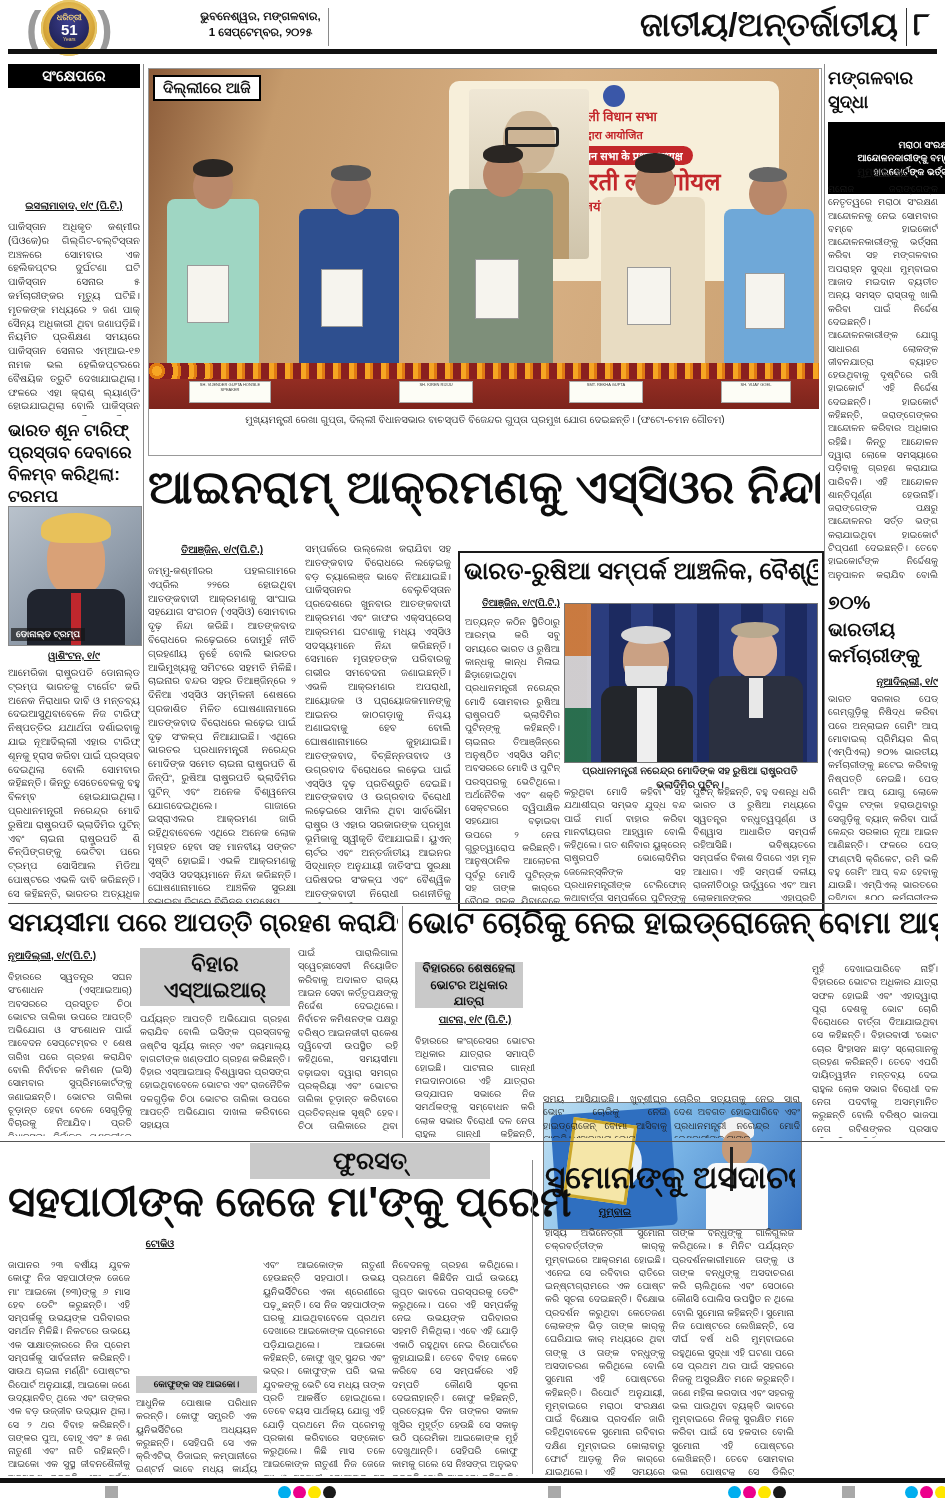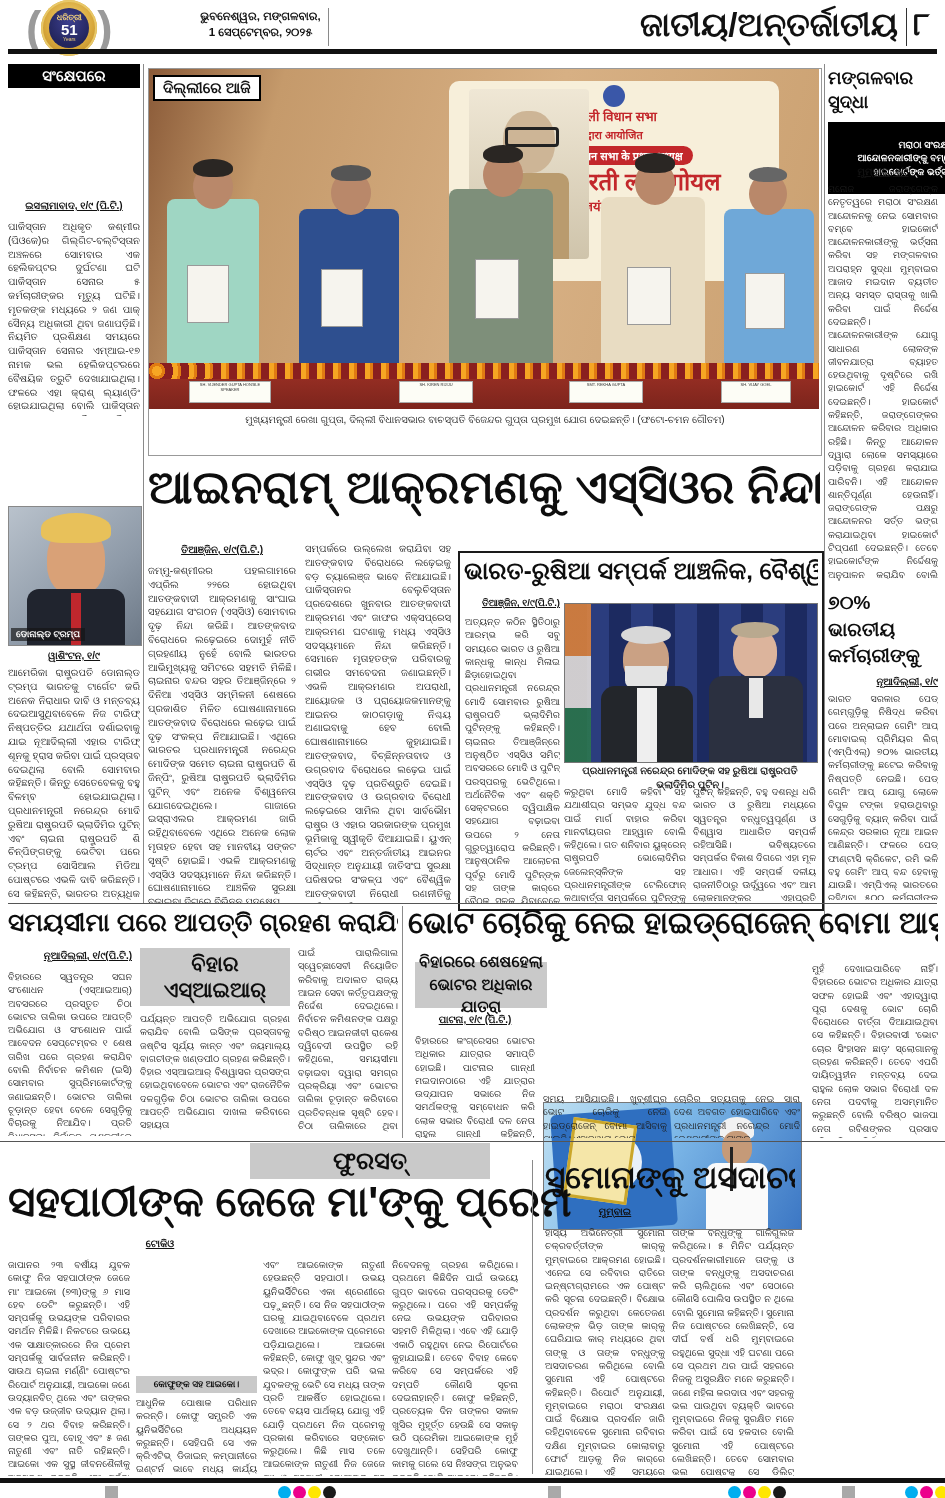--- a/index.html
+++ b/index.html
@@ -81,20 +81,21 @@
   <div class="abs sect" style="left:540px;top:6px;width:358px;">ଜାତୀୟ/ଅନ୍ତର୍ଜାତୀୟ</div>
   <div class="abs vline" style="left:906px;top:8px;height:38px;background:#333;"></div>
   <div class="abs pgnum" style="left:913px;top:6px;">୮</div>
   <div class="abs thickbar" style="left:8px;top:49px;width:929px;height:5px;"></div>
 
   <div class="abs kickerbox" style="left:8px;top:64px;width:132px;height:24px;font-size:15px;">ସଂକ୍ଷେପରେ</div>
 
   <div class="abs dl" style="left:8px;top:200px;width:132px;">ଇସଲାମାବାଦ, ୧/୯ (ପି.ଟି.)</div>
   <div class="abs body" style="left:8px;top:220px;width:132px;height:196px;">ପାକିସ୍ତାନ ଅଧିକୃତ କଶ୍ମୀର (ପିଓକେ)ର ଗିଲ୍‌ଗିଟ-ବଲ୍ଟିସ୍ତାନ ଅଞ୍ଚଳରେ ସୋମବାର ଏକ ହେଲିକପ୍ଟର ଦୁର୍ଘଟଣା ଘଟି ପାକିସ୍ତାନ ସେନାର ୫ କର୍ମଚାରୀଙ୍କର ମୃତ୍ୟୁ ଘଟିଛି। ମୃତକଙ୍କ ମଧ୍ୟରେ ୨ ଜଣ ପାକ୍ ସୈନ୍ୟ ଅଧିକାରୀ ଥିବା ଜଣାପଡ଼ିଛି। ନିୟମିତ ପ୍ରଶିକ୍ଷଣ ସମୟରେ ପାକିସ୍ତାନ ସେନାର ଏମ୍‌ଆଇ-୧୭ ନାମକ ଭଲ ହେଲିକପ୍ଟରରେ ବୈଷୟିକ ତ୍ରୁଟି ଦେଖାଯାଇଥିଲା। ଫଳରେ ଏହା କ୍ରାଶ୍ ଲ୍ୟାଣ୍ଡିଂ ହୋଇଯାଇଥିଲା ବୋଲି ପାକିସ୍ତାନ ସେନା ପକ୍ଷରୁ ସୂଚନା ଦିଆଯାଇଛି।</div>
 
+  <div class="abs hl" style="left:8px;top:420px;width:132px;height:82px;font-size:17px;line-height:1.3;">ଭାରତ ଶୂନ ଟାରିଫ୍ ପ୍ରସ୍ତାବ ଦେବାରେ ବିଳମ୍ବ କରିଥିଲା: ଟ୍ରମ୍ପ</div>
 
   <div class="abs photo ph-trump" style="left:8px;top:506px;width:132px;height:138px;border:1px solid #888;">
     <div style="position:absolute;left:38px;top:18px;width:58px;height:70px;border-radius:46% 46% 42% 42%;background:#d9a177;"></div>
     <div style="position:absolute;left:32px;top:6px;width:70px;height:30px;border-radius:50% 50% 30% 30%;background:#e8c15a;"></div>
     <div style="position:absolute;left:18px;top:82px;width:98px;height:56px;background:#20242e;border-radius:12px 12px 0 0;"></div>
     <div style="position:absolute;left:62px;top:86px;width:10px;height:52px;background:#c0272d;"></div>
     <div class="capstrip" style="left:2px;bottom:4px;">ଡୋନାଲ୍ଡ ଟ୍ରମ୍ପ</div>
   </div>
   <div class="abs dl" style="left:8px;top:650px;width:132px;">ୱାଶିଂଟନ, ୧/୯</div>
   <div class="abs body" style="left:8px;top:666px;width:132px;height:238px;">ଆମେରିକା ରାଷ୍ଟ୍ରପତି ଡୋନାଲ୍ଡ ଟ୍ରମ୍ପ ଭାରତକୁ ଟାର୍ଗେଟ କରି ଅନେକ ନିରାଧାର ଦାବି ଓ ମନ୍ତବ୍ୟ ଦେଇଆସୁଥିବାବେଳେ ନିଜ ଟାରିଫ୍ ନିଷ୍ପତ୍ତିର ଯଥାର୍ଥତା ଦର୍ଶାଇବାକୁ ଯାଇ ନୂଆଦିଲ୍ଲୀ ଏହାର ଟାରିଫ୍ ଶୂନକୁ ହ୍ରାସ କରିବା ପାଇଁ ପ୍ରସ୍ତାବ ଦେଇଥିଲା ବୋଲି ସୋମବାର କହିଛନ୍ତି। କିନ୍ତୁ ସେତେବେଳକୁ ବହୁ ବିଳମ୍ବ ହୋଇଯାଇଥିଲା। ପ୍ରଧାନମନ୍ତ୍ରୀ ନରେନ୍ଦ୍ର ମୋଦି ରୁଷିଆ ରାଷ୍ଟ୍ରପତି ଭ୍ଲାଦିମିର ପୁଟିନ୍ ଏବଂ ଚାଇନା ରାଷ୍ଟ୍ରପତି ଶି ଚିନ୍‌ପିଙ୍ଗଙ୍କୁ ଭେଟିବା ପରେ ଟ୍ରମ୍ପ ସୋସିଆଲ ମିଡିଆ ପୋଷ୍ଟରେ ଏଭଳି ଦାବି କରିଛନ୍ତି। ସେ କହିଛନ୍ତି, ଭାରତର ଅତ୍ୟଧିକ ଟାରିଫ୍ ଯୋଗୁ ଆମେରିକା ସେଠାରେ ସାମଗ୍ରୀ ବିକିପାରୁ ନାହିଁ। ଭାରତ ସହ ବାଣିଜ୍ୟ ସମ୍ପୂର୍ଣ୍ଣ 'ଏକପାଖିଆ ବିପର୍ଯ୍ୟୟ' ବୋଲି ସେ ଅଭିଯୋଗ କରିଛନ୍ତି।</div>
@@ -190,31 +191,31 @@
   <div class="abs body sm" style="left:828px;top:182px;width:110px;height:402px;">ମନୋଜ ଜରାଙ୍ଗେଙ୍କ ନେତୃତ୍ୱରେ ମରାଠା ସଂରକ୍ଷଣ ଆନ୍ଦୋଳନକୁ ନେଇ ସୋମବାର ବମ୍ବେ ହାଇକୋର୍ଟ ଆନ୍ଦୋଳନକାରୀଙ୍କୁ ଭର୍ତ୍ସନା କରିବା ସହ ମଙ୍ଗଳବାର ଅପରାହ୍ନ ସୁଦ୍ଧା ମୁମ୍ବାଇର ଆଜାଦ ମଇଦାନ ବ୍ୟତୀତ ଅନ୍ୟ ସମସ୍ତ ରାସ୍ତାକୁ ଖାଲି କରିବା ପାଇଁ ନିର୍ଦ୍ଦେଶ ଦେଇଛନ୍ତି। ଆନ୍ଦୋଳନକାରୀଙ୍କ ଯୋଗୁ ସାଧାରଣ ଲୋକଙ୍କ ଜୀବନଯାତ୍ରା ବ୍ୟାହତ ହେଉଥିବାକୁ ଦୃଷ୍ଟିରେ ରଖି ହାଇକୋର୍ଟ ଏହି ନିର୍ଦ୍ଦେଶ ଦେଇଛନ୍ତି। ହାଇକୋର୍ଟ କହିଛନ୍ତି, ଜରାଙ୍ଗେଙ୍କର ଆନ୍ଦୋଳନ କରିବାର ଅଧିକାର ରହିଛି। କିନ୍ତୁ ଆନ୍ଦୋଳନ ଦ୍ୱାରା ଲୋକେ ସମସ୍ୟାରେ ପଡ଼ିବାକୁ ଗ୍ରହଣ କରାଯାଇ ପାରିବନି। ଏହି ଆନ୍ଦୋଳନ ଶାନ୍ତିପୂର୍ଣ୍ଣ ହେଉନାହିଁ। ଜରାଙ୍ଗେଙ୍କ ପକ୍ଷରୁ ଆନ୍ଦୋଳନର ସର୍ତ୍ତ ଭଙ୍ଗ କରାଯାଇଥିବା ହାଇକୋର୍ଟ ଟିପ୍ପଣୀ ଦେଇଛନ୍ତି। ତେବେ ହାଇକୋର୍ଟଙ୍କ ନିର୍ଦ୍ଦେଶକୁ ଅନୁପାଳନ କରାଯିବ ବୋଲି ମହାରାଷ୍ଟ୍ର ମୁଖ୍ୟମନ୍ତ୍ରୀ ଦେବେନ୍ଦ୍ର ଫଡ଼ନବିସ୍ ସୋମବାର କହିଛନ୍ତି। ମରାଠା ସଂରକ୍ଷଣକୁ ନେଇ ଆଜାଦ ମଇଦାନରେ ୫ ଦିନ ହେବ ଅନଶନରେ ବସିଥିବା ଜରାଙ୍ଗେ ସୋମବାରଠାରୁ ଜଳ ତ୍ୟାଗ କରିଛନ୍ତି। ଜରାଙ୍ଗେଙ୍କ ସମର୍ଥକମାନେ ମୁମ୍ବାଇର ବିଭିନ୍ନ ସ୍ଥାନକୁ ଅବରୋଧ କରିଛନ୍ତି, ଯାହାଫଳରେ ସହରରେ ବ୍ୟାପକ ଟ୍ରାଫିକ୍ ସମସ୍ୟା ସୃଷ୍ଟି ହୋଇଛି।</div>
 
   <div class="abs hl" style="left:828px;top:590px;width:110px;height:82px;font-size:19px;line-height:1.4;">୭୦% ଭାରତୀୟ କର୍ମଚାରୀଙ୍କୁ ଛଟେଇ କରିବ ଏମ୍‌ପିଏଲ୍</div>
   <div class="abs dl" style="left:828px;top:676px;width:110px;text-align:right;">ନୂଆଦିଲ୍ଲୀ, ୧/୯</div>
   <div class="abs body sm" style="left:828px;top:692px;width:110px;height:208px;">ଭାରତ ସରକାର ପେଡ୍ ଗେମ୍‌ଗୁଡ଼ିକୁ ନିଷିଦ୍ଧ କରିବା ପରେ ଅନ୍‌ଲାଇନ ଗେମିଂ ଆପ୍ ମୋବାଇଲ୍ ପ୍ରିମିୟର ଲିଗ୍ (ଏମ୍‌ପିଏଲ୍) ୭୦% ଭାରତୀୟ କର୍ମଚାରୀଙ୍କୁ ଛଟେଇ କରିବାକୁ ନିଷ୍ପତ୍ତି ନେଇଛି। ପେଡ୍ ଗେମିଂ ଆପ୍ ଯୋଗୁ ଲୋକେ ବିପୁଳ ଟଙ୍କା ହରାଉଥିବାରୁ ସେଗୁଡ଼ିକୁ ବ୍ୟାନ୍ କରିବା ପାଇଁ କେନ୍ଦ୍ର ସରକାର ନୂଆ ଆଇନ ଆଣିଛନ୍ତି। ଫଳରେ ପେଡ୍ ଫାଣ୍ଟାସି କ୍ରିକେଟ, ରମି ଭଳି ବହୁ ଗେମିଂ ଆପ୍ ବନ୍ଦ ହେବାକୁ ଯାଉଛି। ଏମ୍‌ପିଏଲ୍ ଭାରତରେ ରହିଥିବା ୫୦୦ କର୍ମଚାରୀଙ୍କ ମଧ୍ୟରୁ ପ୍ରାୟ ୩୦୦ଙ୍କୁ ଛଟେଇ କରିବ ବୋଲି ରବିବାର ସୂଚନା ଦେଇଛି।</div>
 
   <div class="abs hline" style="left:8px;top:903px;width:929px;"></div>
   <div class="abs vline" style="left:402px;top:906px;height:232px;"></div>
 
   <div class="abs hl" style="left:8px;top:908px;width:390px;height:38px;font-size:25px;white-space:nowrap;">ସମୟସୀମା ପରେ ଆପତ୍ତି ଗ୍ରହଣ କରାଯିବ: ଇସି</div>
-  <div class="abs dl" style="left:8px;top:950px;width:124px;text-align:right;">ନୂଆଦିଲ୍ଲୀ, ୧/୯(ପି.ଟି.)</div>
+  <div class="abs dl" style="left:8px;top:950px;width:124px;text-align:left;">ନୂଆଦିଲ୍ଲୀ, ୧/୯(ପି.ଟି.)</div>
   <div class="abs body sm" style="left:8px;top:970px;width:124px;height:166px;">ବିହାରରେ ସ୍ୱତନ୍ତ୍ର ସଘନ ସଂଶୋଧନ (ଏସ୍‌ଆଇଆର୍) ଅବସରରେ ପ୍ରସ୍ତୁତ ଚିଠା ଭୋଟର ତାଲିକା ଉପରେ ଆପତ୍ତି ଅଭିଯୋଗ ଓ ସଂଶୋଧନ ପାଇଁ ଆବେଦନ ସେପ୍ଟେମ୍ବର ୧ ଶେଷ ତାରିଖ ପରେ ଗ୍ରହଣ କରାଯିବ ବୋଲି ନିର୍ବାଚନ କମିଶନ (ଇସି) ସୋମବାର ସୁପ୍ରିମକୋର୍ଟଙ୍କୁ ଜଣାଇଛନ୍ତି। ଭୋଟର ତାଲିକା ଚୂଡ଼ାନ୍ତ ହେବା ବେଳେ ସେଗୁଡ଼ିକୁ ବିଚାରକୁ ନିଆଯିବ। ପ୍ରତି ବିଧାନସଭା ନିର୍ବାଚନ ମଣ୍ଡଳୀରେ ନାନାଙ୍କର ଫର୍ମ ଶେଷ ତାରିଖ</div>
   <div class="abs graybox" style="left:140px;top:948px;width:150px;height:58px;font-size:21px;line-height:1.25;">
     <div>ବିହାର</div>
     <div>ଏସ୍‌ଆଇଆର୍</div>
   </div>
   <div class="abs body sm" style="left:140px;top:1012px;width:150px;height:124px;">ପର୍ଯ୍ୟନ୍ତ ଆପତ୍ତି ଅଭିଯୋଗ ଗ୍ରହଣ କରାଯିବ ବୋଲି ଇସିଙ୍କ ପ୍ରସ୍ତାବକୁ ଜଷ୍ଟିସ ସୂର୍ଯ୍ୟ କାନ୍ତ ଏବଂ ଜୟମାଲ୍ୟ ବାଗଚୀଙ୍କ ଖଣ୍ଡପୀଠ ଗ୍ରହଣ କରିଛନ୍ତି। ବିହାର ଏସ୍‌ଆଇଆର୍ ବିଶ୍ୱାସର ପ୍ରସଙ୍ଗ ହୋଇଥିବାବେଳେ ଭୋଟର ଏବଂ ରାଜନୈତିକ ଦଳଗୁଡ଼ିକ ଚିଠା ଭୋଟର ତାଲିକା ଉପରେ ଆପତ୍ତି ଅଭିଯୋଗ ଦାଖଲ କରିବାରେ ସହାୟତା</div>
   <div class="abs body sm" style="left:298px;top:946px;width:100px;height:190px;">ପାଇଁ ପାରାଲିଗାଲ ସ୍ୱେଚ୍ଛାସେବୀ ନିୟୋଜିତ କରିବାକୁ ଅଦାଲତ ରାଜ୍ୟ ଆଇନ ସେବା କର୍ତ୍ତୃପକ୍ଷଙ୍କୁ ନିର୍ଦ୍ଦେଶ ଦେଇଥିଲେ। ନିର୍ବାଚନ କମିଶନଙ୍କ ପକ୍ଷରୁ ବରିଷ୍ଠ ଆଇନଜୀବୀ ରାକେଶ ଦ୍ୱିବେଦୀ ଉପସ୍ଥିତ ରହି କହିଥିଲେ, ସମୟସୀମା ବଢ଼ାଇବା ଦ୍ୱାରା ସମଗ୍ର ପ୍ରକ୍ରିୟା ଏବଂ ଭୋଟର ତାଲିକା ଚୂଡ଼ାନ୍ତ କରିବାରେ ପ୍ରତିବନ୍ଧକ ସୃଷ୍ଟି ହେବ। ଚିଠା ତାଲିକାରେ ଥିବା ଭୋଟରଙ୍କ ମଧ୍ୟରୁ ୯୯.୫ ପ୍ରତିଶତ ଯୋଗ୍ୟତା ଦସ୍ତାବିଜ ଦାଖଲ କରିଛନ୍ତି। ୩୬ଟି ଅଭିଯୋଗ ଦାଖଲ ହୋଇଥିବା ନେଇ ଆର୍‌ଜେଡିର ଅଭିଯୋଗକୁ ସେ ଖଣ୍ଡନ କରିଥିଲେ।</div>
 
   <div class="abs hl" style="left:408px;top:906px;width:530px;height:44px;font-size:30px;white-space:nowrap;">ଭୋଟ ଚୋରିକୁ ନେଇ ହାଇଡ୍ରୋଜେନ୍ ବୋମା ଆସୁଛି: ରାହୁଲ</div>
-  <div class="abs graybox" style="left:415px;top:962px;width:132px;height:46px;font-size:16px;line-height:1.4;">
+  <div class="abs graybox" style="left:415px;top:962px;width:108px;height:46px;font-size:12px;line-height:1.4;">
     <div>ବିହାରରେ ଶେଷହେଲା</div>
     <div>ଭୋଟର ଅଧିକାର ଯାତ୍ରା</div>
   </div>
   <div class="abs dl" style="left:415px;top:1014px;width:120px;">ପାଟନା, ୧/୯ (ପି.ଟି.)</div>
   <div class="abs body sm" style="left:415px;top:1034px;width:120px;height:104px;">ବିହାରରେ କଂଗ୍ରେସର ଭୋଟର ଅଧିକାର ଯାତ୍ରାର ସମାପ୍ତି ହୋଇଛି। ପାଟନାର ଗାନ୍ଧୀ ମଇଦାନଠାରେ ଏହି ଯାତ୍ରାର ଉଦ୍‌ଯାପନ ସଭାରେ ନିଜ ସମର୍ଥକଙ୍କୁ ସମ୍ବୋଧନ କରି ଲୋକ ସଭାର ବିରୋଧୀ ଦଳ ନେତା ରାହୁଲ ଗାନ୍ଧୀ କହିଛନ୍ତି, ଭାଜପାର ଲୋକମାନେ ସାବଧାନ ହେବାର</div>
   <div class="abs photo ph-rahul" style="left:543px;top:962px;width:257px;height:126px;border:1px solid #777;">
     <div style="position:absolute;left:10px;top:8px;width:120px;height:118px;background:#2f6fc0;border-radius:6px;transform:rotate(-4deg);"></div>
     <div style="position:absolute;left:40px;top:30px;width:58px;height:58px;border-radius:50%;background:#e9f1fa;"></div>
     <div style="position:absolute;left:24px;top:18px;width:58px;height:74px;background:#f5e6a8;border:3px solid #caa62a;transform:rotate(8deg);"></div>
     <div style="position:absolute;left:176px;top:14px;width:34px;height:22px;border-radius:50% 50% 20% 20%;background:#f2f2f2;"></div>

